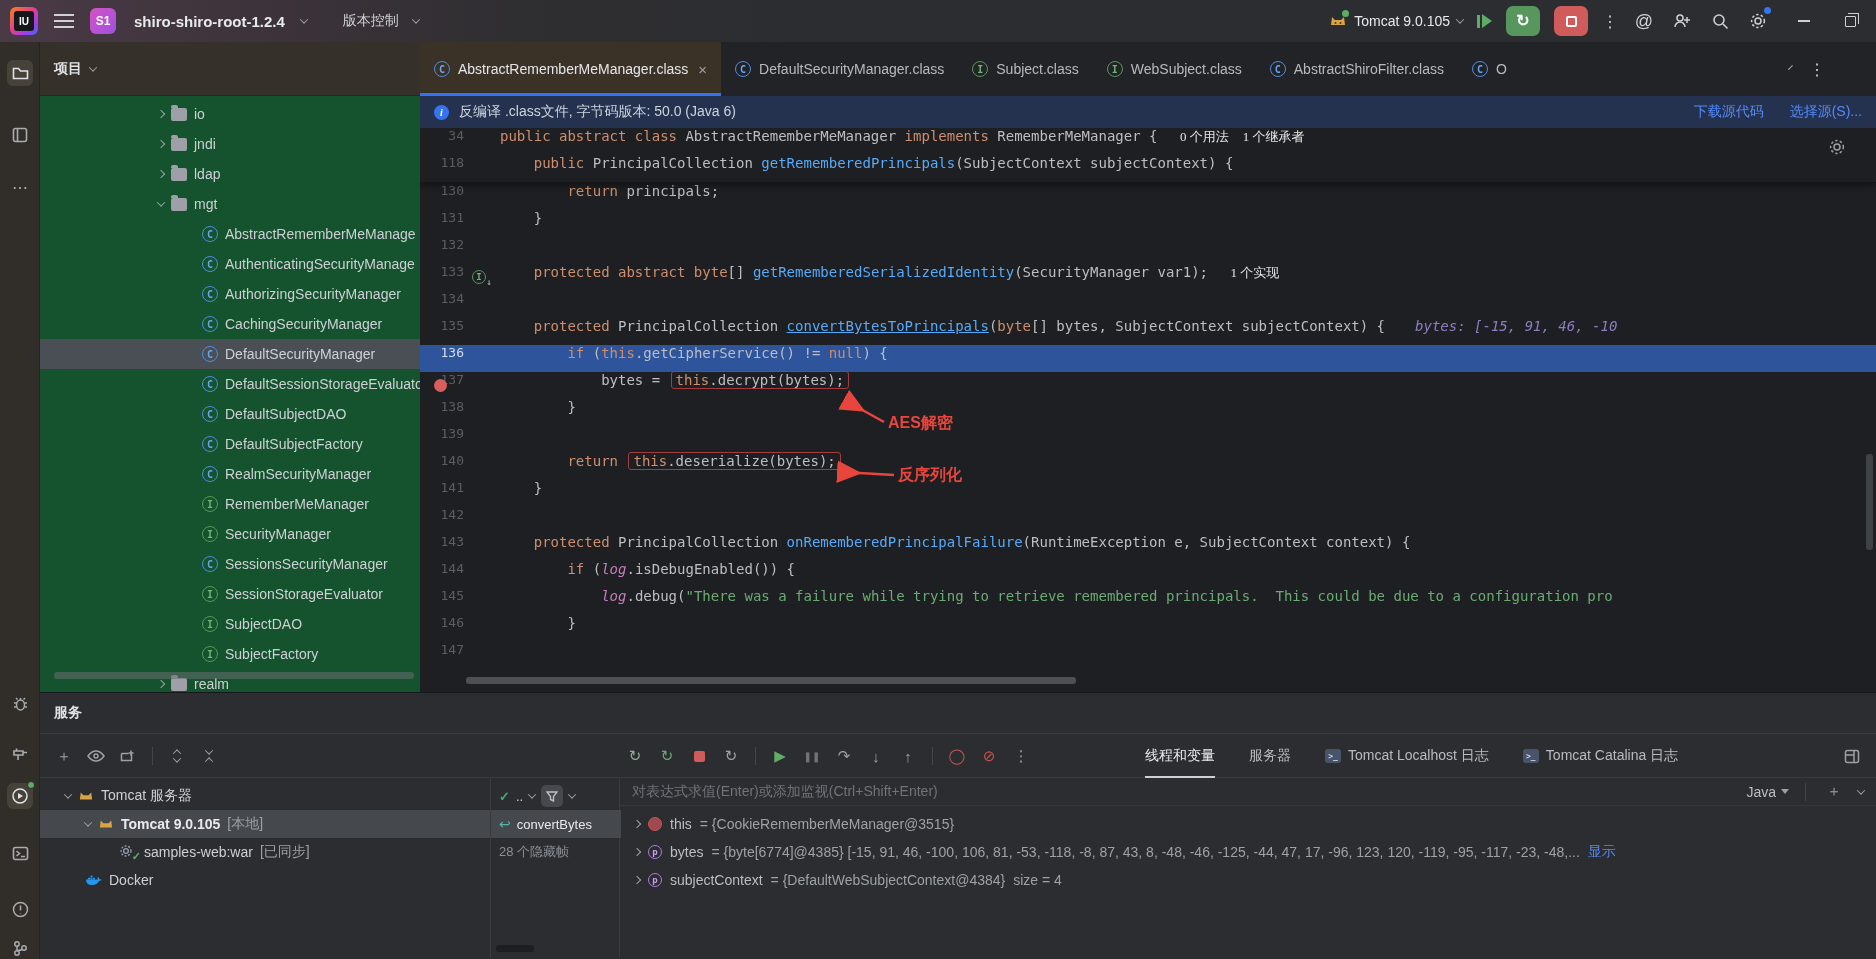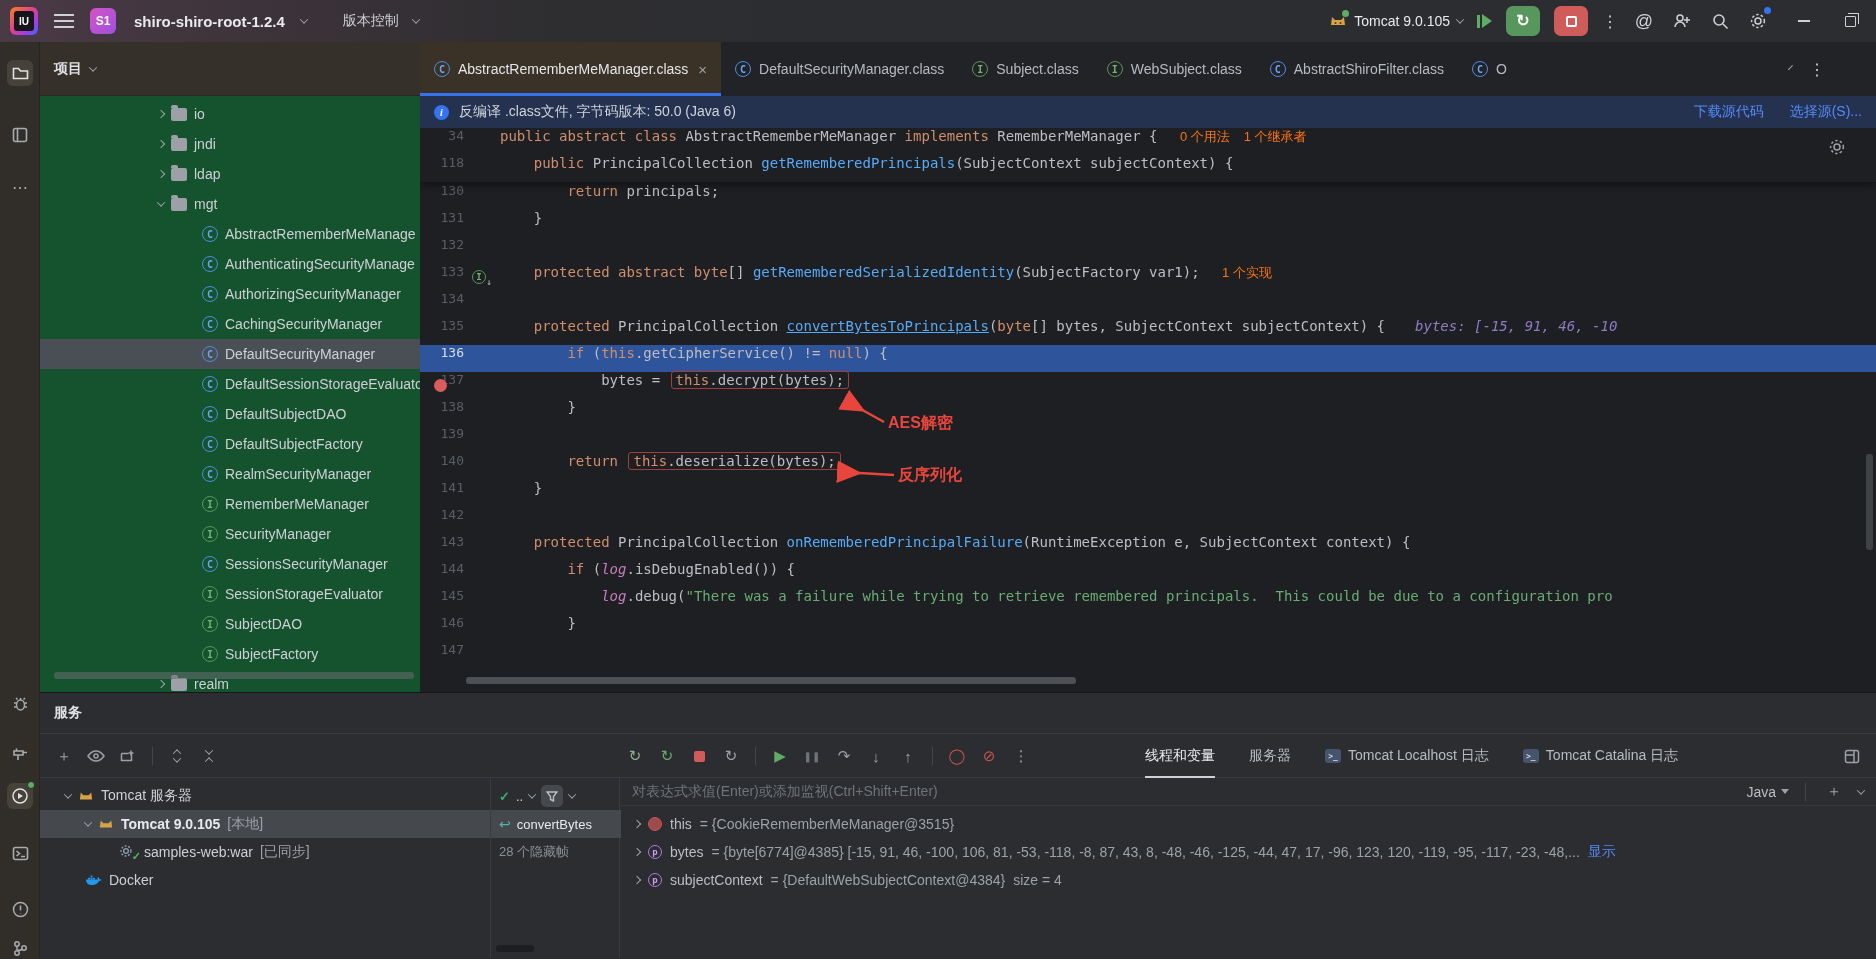--- a/index.html
+++ b/index.html
@@ -93,21 +93,21 @@
   .cl .code { position:absolute; left:80px; top:0; }
   .cl.exec { background:#2e549b; }
   .cl.exec .num { color:#d6dceb; }
   #sticky { border-bottom:1px solid #141517; box-shadow:0 3px 6px rgba(0,0,0,.35); position:relative; z-index:3; background:#1e1f22; }
   .tok-k { color:#cf8e6d; }
   .tok-p { color:#bcbec4; }
   .tok-m { color:#57aaf7; }
   .tok-mu { color:#57aaf7; text-decoration:underline; }
   .tok-s { color:#6aab73; }
   .tok-f { color:#c77dbb; font-style:italic; }
-  .tok-h { color:#f97316; font-family:Liberation Sans, sans-serif; font-size:13px; margin-left:14px; }
+  .tok-h { color:#e5e5e5; font-family:Liberation Serif, serif; font-size:13px; margin-left:14px; }
   .tok-d { color:#8e7cc3; font-style:italic; margin-left:30px; }
   .redbox { border:1.5px solid #a33c3c; border-radius:3px; padding:0 4px; margin:0 2px; }
   .bp-dot { position:absolute; left:14px; top:7px; width:13px; height:13px; border-radius:50%; background:#db5c5c; }
   .impl-ic { position:absolute; left:52px; top:6px; width:14px; height:14px; border-radius:50%; border:1.5px solid #57965c; color:#72b378; font:bold 9px "DejaVu Sans Mono",monospace; display:flex; align-items:center; justify-content:center; }
   .impl-ic:after { content:"↓"; position:absolute; right:-7px; bottom:-4px; font-size:9px; color:#9da0a6; }
   .anno-label { position:absolute; color:#e8453c; font-size:16px; font-weight:700; z-index:5; }
   #ed-gear { position:absolute; right:30px; top:10px; z-index:6; }
   #ed-vscroll { position:absolute; right:3px; width:7px; border-radius:3px; background:#5a5e63; opacity:.55; }
   #ed-hscroll { position:absolute; height:7px; border-radius:3px; background:#4d5156; }
 
@@ -409,21 +409,21 @@
 
   <div id="editor" class="abs">
     <div id="sticky">
         <div class="cl"><span class="num">34</span><span class="code"><span class="tok-k">public abstract class </span><span class="tok-p">AbstractRememberMeManager </span><span class="tok-k">implements </span><span class="tok-p">RememberMeManager { </span><span class="tok-h">0 个用法</span><span class="tok-h">1 个继承者</span></span></div>
         <div class="cl"><span class="num">118</span><span class="code"><span class="tok-p">    </span><span class="tok-k">public </span><span class="tok-p">PrincipalCollection </span><span class="tok-m">getRememberedPrincipals</span><span class="tok-p">(SubjectContext subjectContext) {</span></span></div>
       </div>
     <div id="code">
         <div class="cl"><span class="num">130</span><span class="code"><span class="tok-p">        </span><span class="tok-k">return</span><span class="tok-p"> principals;</span></span></div>
         <div class="cl"><span class="num">131</span><span class="code"><span class="tok-p">    }</span></span></div>
         <div class="cl"><span class="num">132</span><span class="code"></span></div>
-        <div class="cl"><span class="num">133</span><span class="impl-ic">I</span><span class="code"><span class="tok-p">    </span><span class="tok-k">protected abstract byte</span><span class="tok-p">[] </span><span class="tok-m">getRememberedSerializedIdentity</span><span class="tok-p">(SubjectFactory var1); </span><span class="tok-h">1 个实现</span></span></div>
+        <div class="cl"><span class="num">133</span><span class="impl-ic">I</span><span class="code"><span class="tok-p">    </span><span class="tok-k">protected abstract byte</span><span class="tok-p">[] </span><span class="tok-m">getRememberedSerializedIdentity</span><span class="tok-p">(SecurityManager var1); </span><span class="tok-h">1 个实现</span></span></div>
         <div class="cl"><span class="num">134</span><span class="code"></span></div>
         <div class="cl"><span class="num">135</span><span class="code"><span class="tok-p">    </span><span class="tok-k">protected </span><span class="tok-p">PrincipalCollection </span><span class="tok-mu">convertBytesToPrincipals</span><span class="tok-p">(</span><span class="tok-k">byte</span><span class="tok-p">[] bytes, SubjectContext subjectContext) {</span><span class="tok-d">bytes: [-15, 91, 46, -10</span></span></div>
         <div class="cl exec"><span class="num">136</span><span class="code"><span class="tok-p">        </span><span class="tok-k">if</span><span class="tok-p"> (</span><span class="tok-k">this</span><span class="tok-p">.getCipherService() != </span><span class="tok-k">null</span><span class="tok-p">) {</span></span></div>
         <div class="cl"><span class="num">137</span><span class="bp-dot"></span><span class="code"><span class="tok-p">            bytes = </span><span class="redbox"><span class="tok-k">this</span><span class="tok-p">.decrypt(bytes);</span></span></span></div>
         <div class="cl"><span class="num">138</span><span class="code"><span class="tok-p">        }</span></span></div>
         <div class="cl"><span class="num">139</span><span class="code"></span></div>
         <div class="cl"><span class="num">140</span><span class="code"><span class="tok-p">        </span><span class="tok-k">return</span><span class="tok-p"> </span><span class="redbox"><span class="tok-k">this</span><span class="tok-p">.deserialize(bytes);</span></span></span></div>
         <div class="cl"><span class="num">141</span><span class="code"><span class="tok-p">    }</span></span></div>
         <div class="cl"><span class="num">142</span><span class="code"></span></div>
         <div class="cl"><span class="num">143</span><span class="code"><span class="tok-p">    </span><span class="tok-k">protected </span><span class="tok-p">PrincipalCollection </span><span class="tok-m">onRememberedPrincipalFailure</span><span class="tok-p">(RuntimeException e, SubjectContext context) {</span></span></div>

